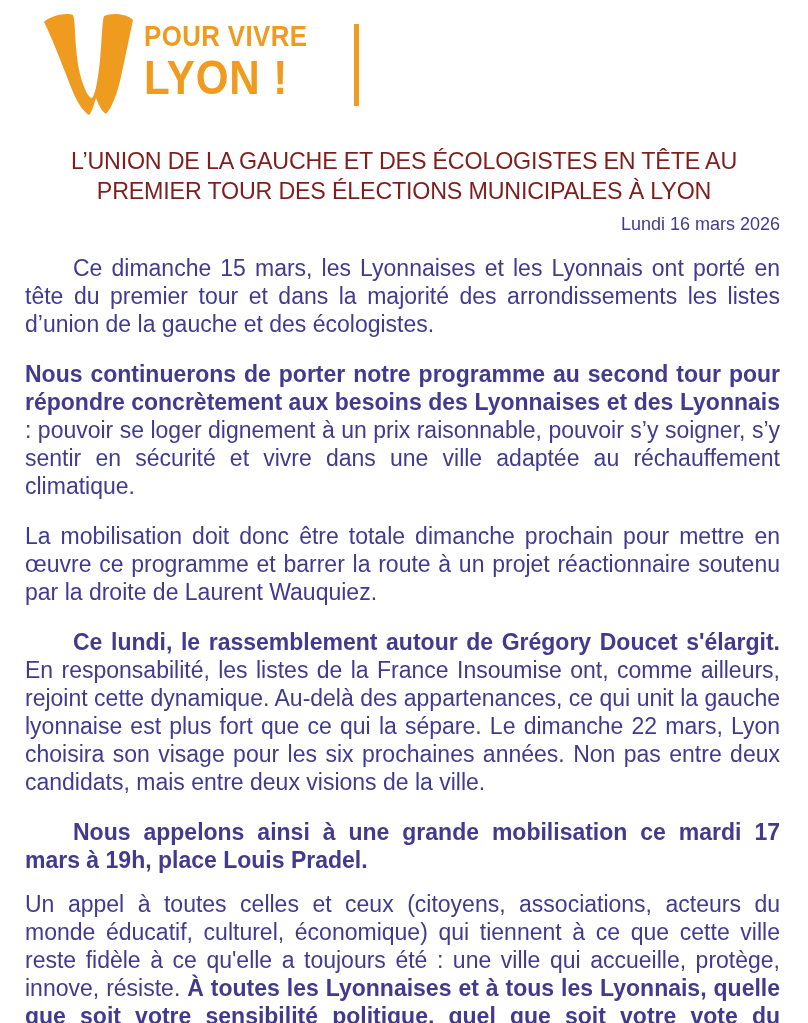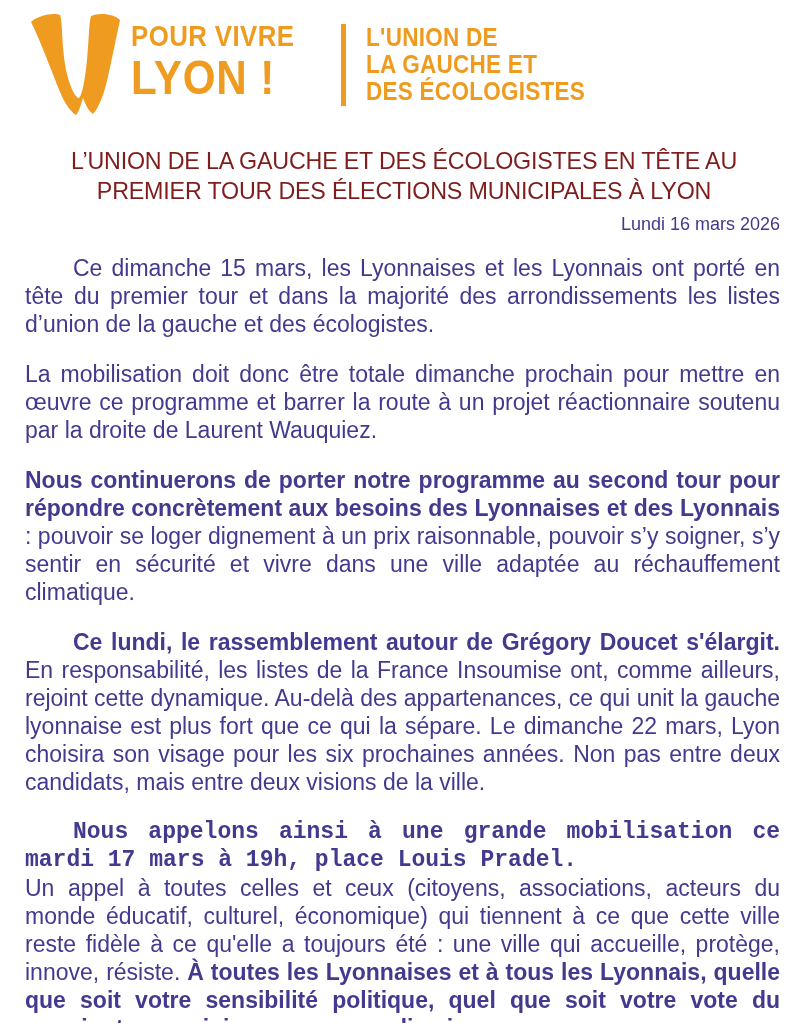--- a/index.html
+++ b/index.html
@@ -17,21 +17,21 @@
   }
 
   
   .logo-band {
     position: relative;
     height: 128px;
     padding: 0;
   }
   .logo-inner {
     position: absolute;
-    left: 27px;
+    left: 40px;
     top: 8px;
     display: flex;
     align-items: flex-start;
   }
   .logo-mark {
     width: 96px;
     height: 108px;
     flex: 0 0 auto;
     margin-right: 8px;
   }
@@ -105,21 +105,21 @@
   }
   p.para {
     margin: 0 0 22px 0;
     font-size: 23px;
     line-height: 28px;
     text-align: justify;
     text-justify: inter-word;
     color: #413A8E;
     hyphens: none;
   }
-  p.para.tight { margin-bottom: 0; font-family: Liberation Mono, monospace; }
+  p.para.tight { margin-bottom: 16px; }
   .indent { display: inline-block; width: 48px; }
   b, strong { font-weight: bold; }
   .nojust { text-align: left; }
 </style>
 </head>
 <body>
 
 <div class="logo-band">
   <div class="logo-inner">
 
@@ -134,43 +134,38 @@
       </svg>
     </div>
 
     <div class="logo-wordmark">
       <div class="wm-line1">POUR VIVRE</div>
       <div class="wm-line2">LYON !</div>
     </div>
 
     <div class="logo-divider"></div>
 
-    <div class="logo-tagline">
-      <div>L'UNION DE</div>
-      <div>LA GAUCHE ET</div>
-      <div>DES ÉCOLOGISTES</div>
-    </div>
 
   </div>
 </div>
 
 <div class="headline">
   <div>L’UNION DE LA GAUCHE ET DES ÉCOLOGISTES EN TÊTE AU</div>
   <div>PREMIER TOUR DES ÉLECTIONS MUNICIPALES À LYON</div>
 </div>
 
 <div class="date-line">Lundi 16 mars 2026</div>
 
 <div class="body-copy">
 
   <p class="para"><span class="indent"></span><span>Ce dimanche 15 mars, les Lyonnaises et les Lyonnais ont porté en tête du premier tour et dans la majorité des arrondissements les listes d’union de la gauche et des écologistes.</span></p>
 
+  <p class="para"><b>Nous continuerons de porter notre programme au second tour pour répondre concrètement aux besoins des Lyonnaises et des Lyonnais</b><span> : pouvoir se loger dignement à un prix raisonnable, pouvoir s’y soigner, s’y sentir en sécurité et vivre dans une ville adaptée au réchauffement climatique.</span></p>
+
   <p class="para"><span>La mobilisation doit donc être totale dimanche prochain pour mettre en œuvre ce programme et barrer la route à un projet réactionnaire soutenu par la droite de Laurent Wauquiez.</span></p>
-
-  <p class="para"><b>Nous continuerons de porter notre programme au second tour pour répondre concrètement aux besoins des Lyonnaises et des Lyonnais</b><span> : pouvoir se loger dignement à un prix raisonnable, pouvoir s’y soigner, s’y sentir en sécurité et vivre dans une ville adaptée au réchauffement climatique.</span></p>
 
   <p class="para"><span class="indent"></span><b>Ce lundi, le rassemblement autour de Grégory Doucet s'élargit.</b><span> En responsabilité, les listes de la France Insoumise ont, comme ailleurs, rejoint cette dynamique. Au-delà des appartenances, ce qui unit la gauche lyonnaise est plus fort que ce qui la sépare. Le dimanche 22 mars, Lyon choisira son visage pour les six prochaines années. Non pas entre deux candidats, mais entre deux visions de la ville.</span></p>
 
   <p class="para tight nojust"><span class="indent"></span><b>Nous appelons ainsi à une grande mobilisation ce mardi 17 mars à 19h, place Louis Pradel.</b></p>
 
   <p class="para"><span>Un appel à toutes celles et ceux (citoyens, associations, acteurs du monde éducatif, culturel, économique) qui tiennent à ce que cette ville reste fidèle à ce qu'elle a toujours été : une ville qui accueille, protège, innove, résiste. </span><b>À toutes les Lyonnaises et à tous les Lyonnais, quelle que soit votre sensibilité politique, quel que soit votre vote du premier tour : rejoignez-nous mardi soir.</b></p>
 
   <p class="para"><span>Et dimanche prochain, grande le choix de Lyon.</span></p>
 
 </div>

